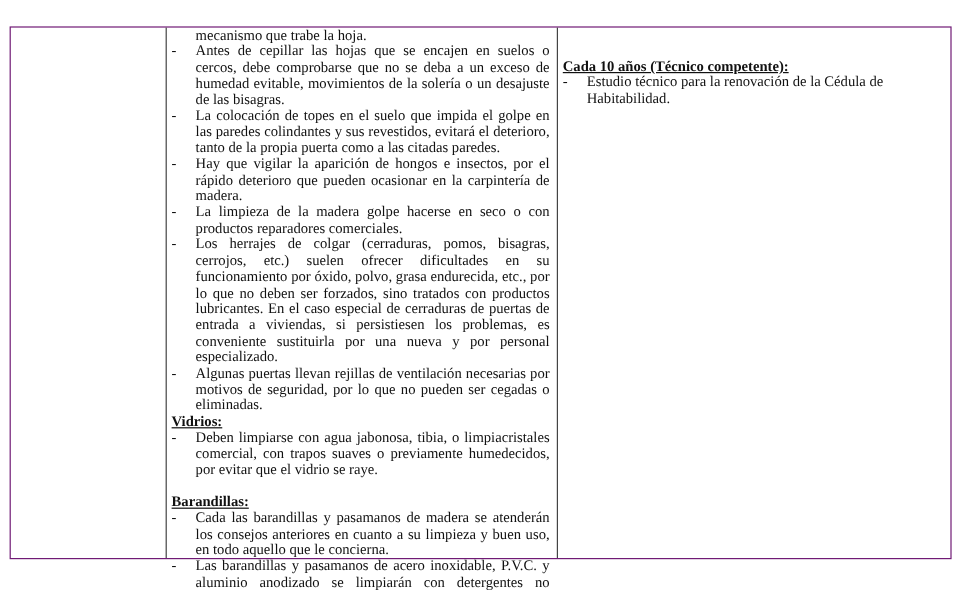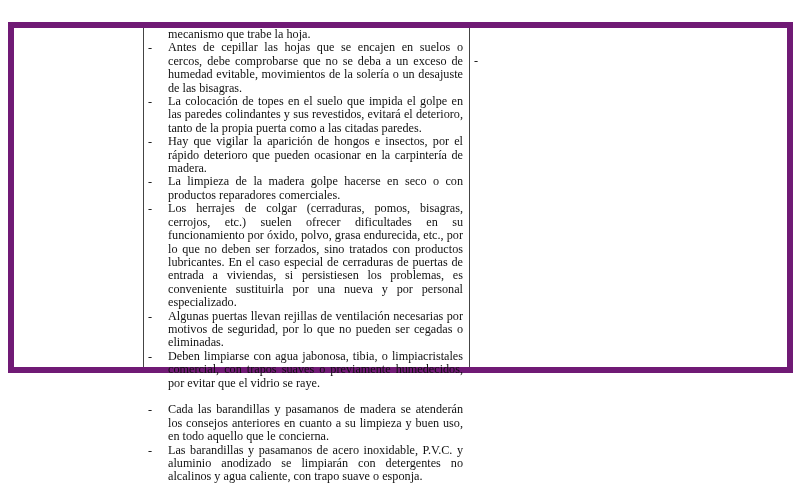--- a/index.html
+++ b/index.html
@@ -1,19 +1,19 @@
 <!DOCTYPE html>
 <html><head>
 <meta charset="utf-8">
 <style>
   html, body { margin:0; padding:0; background:#fff; }
   body { width:800px; height:492px; position:relative; overflow:hidden;
          font-family:"Liberation Serif", serif; color:#111; font-size:12.2px; }
-  .tbl { position:absolute; left:8px; top:22px; width:785px; height:351px;
-         border:6px solid #701a75; box-sizing:border-box; }
+  .tbl { position:absolute; left:8px; top:22px; width:785px; height:444px;
+         border:1px solid #701a75; box-sizing:border-box; }
   .col { position:absolute; top:0; bottom:0; }
   .c1 { left:0; width:129px; border-right:1px solid #444; }
   .c2 { left:130px; width:325px; border-right:1px solid #444; }
   .c3 { left:456px; right:0; }
   .txt { position:absolute; left:4px; right:6px; line-height:13.4px; text-align:justify; }
   .c2 .txt { top:0px; }
   .item { position:relative; padding-left:20px; }
   .item .dash { position:absolute; left:0; top:0; }
   .cont { padding-left:20px; }
   .head { font-weight:bold; text-decoration:underline; }
@@ -30,26 +30,29 @@
     <div class="txt">
       <div class="cont">mecanismo que trabe la hoja.</div>
       <div class="item"><span class="dash">-</span><span>Antes de cepillar las hojas que se encajen en suelos o cercos, debe comprobarse que no se deba a un exceso de humedad evitable, movimientos de la solería o un desajuste de las bisagras.</span></div>
       <div class="item"><span class="dash">-</span><span>La colocación de topes en el suelo que impida el golpe en las paredes colindantes y sus revestidos, evitará el deterioro, tanto de la propia puerta como a las citadas paredes.</span></div>
       <div class="item"><span class="dash">-</span><span>Hay que vigilar la aparición de hongos e insectos, por el rápido deterioro que pueden ocasionar en la carpintería de madera.</span></div>
       <div class="item"><span class="dash">-</span><span>La limpieza de la madera golpe hacerse en seco o con productos reparadores comerciales.</span></div>
 
       <div class="item"><span class="dash">-</span><span>Los herrajes de colgar (cerraduras, pomos, bisagras, cerrojos, etc.) suelen ofrecer dificultades en su funcionamiento por óxido, polvo, grasa endurecida, etc., por lo que no deben ser forzados, sino tratados con productos lubricantes. En el caso especial de cerraduras de puertas de entrada a viviendas, si persistiesen los problemas, es conveniente sustituirla por una nueva y por personal especializado.</span></div>
       <div class="item"><span class="dash">-</span><span>Algunas puertas llevan rejillas de ventilación necesarias por motivos de seguridad, por lo que no pueden ser cegadas o eliminadas.</span></div>
 
+      <div class="head">Vidrios:</div>
       <div class="item"><span class="dash">-</span><span>Deben limpiarse con agua jabonosa, tibia, o limpiacristales comercial, con trapos suaves o previamente humedecidos, por evitar que el vidrio se raye.</span></div>
       <div class="gap"></div>
 
+      <div class="head">Barandillas:</div>
       <div class="item"><span class="dash">-</span><span>Cada las barandillas y pasamanos de madera se atenderán los consejos anteriores en cuanto a su limpieza y buen uso, en todo aquello que le concierna.</span></div>
       <div class="item"><span class="dash">-</span><span>Las barandillas y pasamanos de acero inoxidable, P.V.C. y aluminio anodizado se limpiarán con detergentes no alcalinos y agua caliente, con trapo suave o esponja.</span></div>
     </div>
   </div>
 
   <div class="col c3">
     <div class="txt">
-      <div class="item" style="text-align:left"><span class="dash">-</span></div>
+      <div class="head">Cada 10 años (Técnico competente):</div>
+      <div class="item" style="text-align:left"><span class="dash">-</span><span>Estudio técnico para la renovación de la Cédula de Habitabilidad.</span></div>
     </div>
   </div>
 </div>
 
 </body></html>

